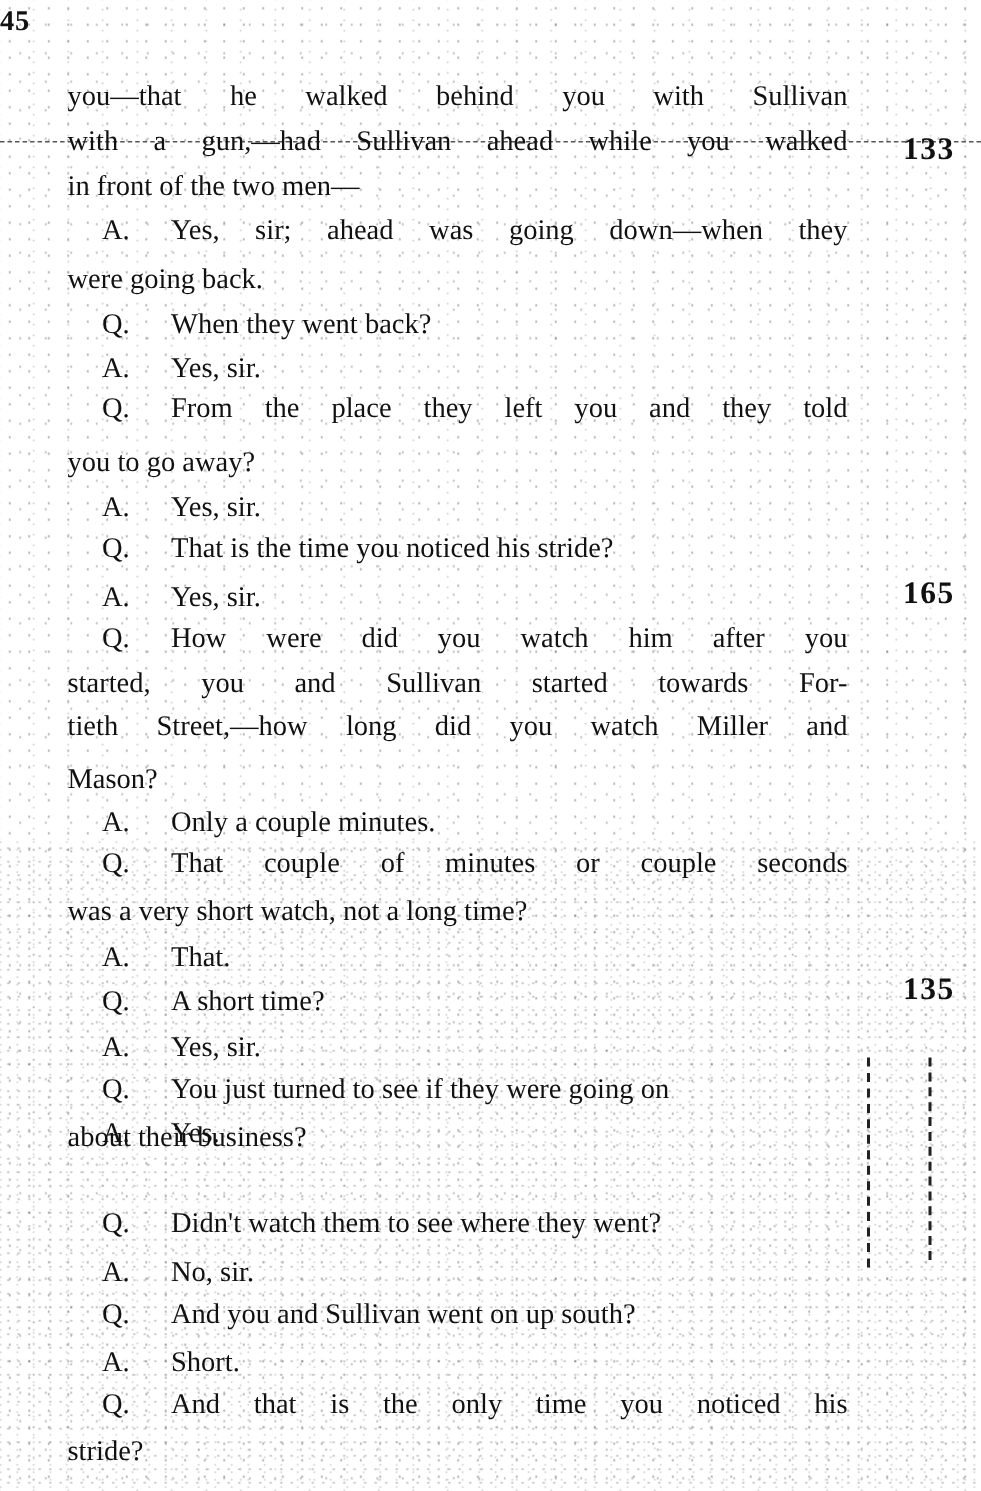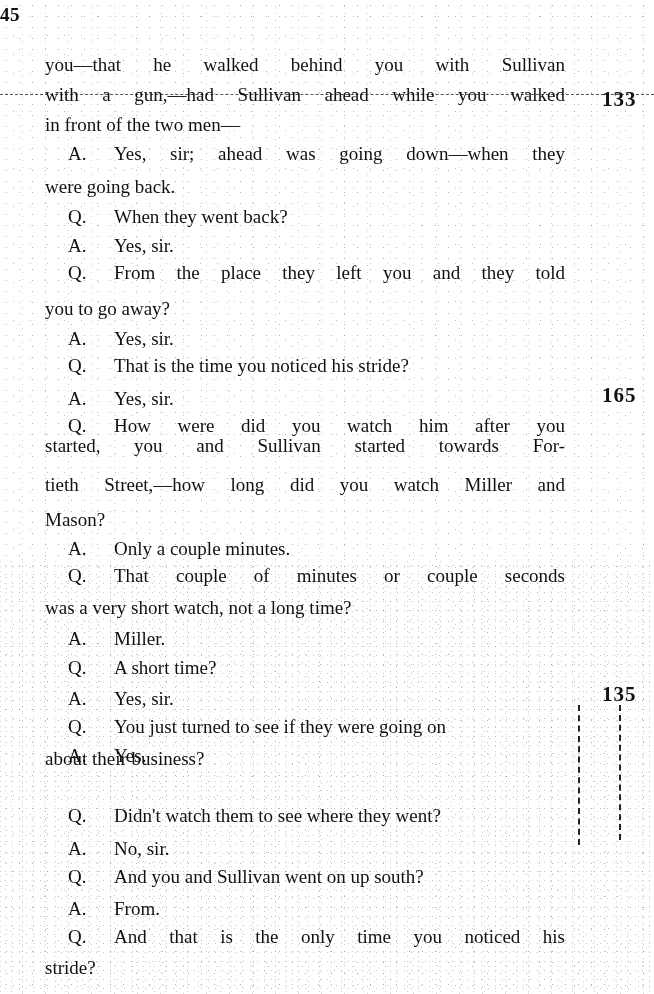--- a/index.html
+++ b/index.html
@@ -70,41 +70,41 @@
 
   <div class="line indent" style="top:206px"><span class="speaker">Q.</span><span>When they went back?</span></div>
   <div class="line indent" style="top:235px"><span class="speaker">A.</span><span>Yes, sir.</span></div>
   <div class="line indent justify" style="top:262px"><span class="speaker">Q.</span><span>From the place they left you and they told</span></div>
   <div class="line" style="top:298px"><span>you to go away?</span></div>
 
   <div class="line indent" style="top:328px"><span class="speaker">A.</span><span>Yes, sir.</span></div>
   <div class="line indent" style="top:355px"><span class="speaker">Q.</span><span>That is the time you noticed his stride?</span></div>
   <div class="line indent" style="top:388px"><span class="speaker">A.</span><span>Yes, sir.</span></div>
   <div class="line indent justify" style="top:415px"><span class="speaker">Q.</span><span>How were did you watch him after you</span></div>
-  <div class="line justify" style="top:435px"><span>started, you and Sullivan started towards For-</span></div>
+  <div class="line justify" style="top:445px"><span>started, you and Sullivan started towards For-</span></div>
   <div class="line justify" style="top:474px"><span>tieth Street,—how long did you watch Miller and</span></div>
   <div class="line" style="top:509px"><span>Mason?</span></div>
 
   <div class="line indent" style="top:538px"><span class="speaker">A.</span><span>Only a couple minutes.</span></div>
   <div class="line indent justify" style="top:565px"><span class="speaker">Q.</span><span>That couple of minutes or couple seconds</span></div>
   <div class="line" style="top:597px"><span>was a very short watch, not a long time?</span></div>
 
-  <div class="line indent" style="top:628px"><span class="speaker">A.</span><span>Miller.</span></div>
+  <div class="line indent" style="top:628px"><span class="speaker">A.</span><span>That.</span></div>
   <div class="line indent" style="top:657px"><span class="speaker">Q.</span><span>A short time?</span></div>
   <div class="line indent" style="top:688px"><span class="speaker">A.</span><span>Yes, sir.</span></div>
   <div class="line indent" style="top:716px"><span class="speaker">Q.</span><span>You just turned to see if they were going on</span></div>
   <div class="line" style="top:748px"><span>about their business?</span></div>
 
   <div class="line indent" style="top:745px"><span class="speaker">A.</span><span>Yes.</span></div>
   <div class="line indent" style="top:805px"><span class="speaker">Q.</span><span>Didn't watch them to see where they went?</span></div>
   <div class="line indent" style="top:838px"><span class="speaker">A.</span><span>No, sir.</span></div>
   <div class="line indent" style="top:866px"><span class="speaker">Q.</span><span>And you and Sullivan went on up south?</span></div>
-  <div class="line indent" style="top:898px"><span class="speaker">A.</span><span>From.</span></div>
+  <div class="line indent" style="top:898px"><span class="speaker">A.</span><span>Short.</span></div>
   <div class="line indent justify" style="top:926px"><span class="speaker">Q.</span><span>And that is the only time you noticed his</span></div>
   <div class="line" style="top:957px"><span>stride?</span></div>
 </div>
 
 <div class="margin-num" style="top:87px">133</div>
 <div class="margin-num" style="top:383px">165</div>
-<div class="margin-num" style="top:682px">135</div>
+<div class="margin-num" style="top:647px">135</div>
 
 <div class="vline" style="left:578px; top:705px; height:140px;"></div>
 <div class="vline" style="left:619px; top:705px; height:135px;"></div>
 
 </body></html>

